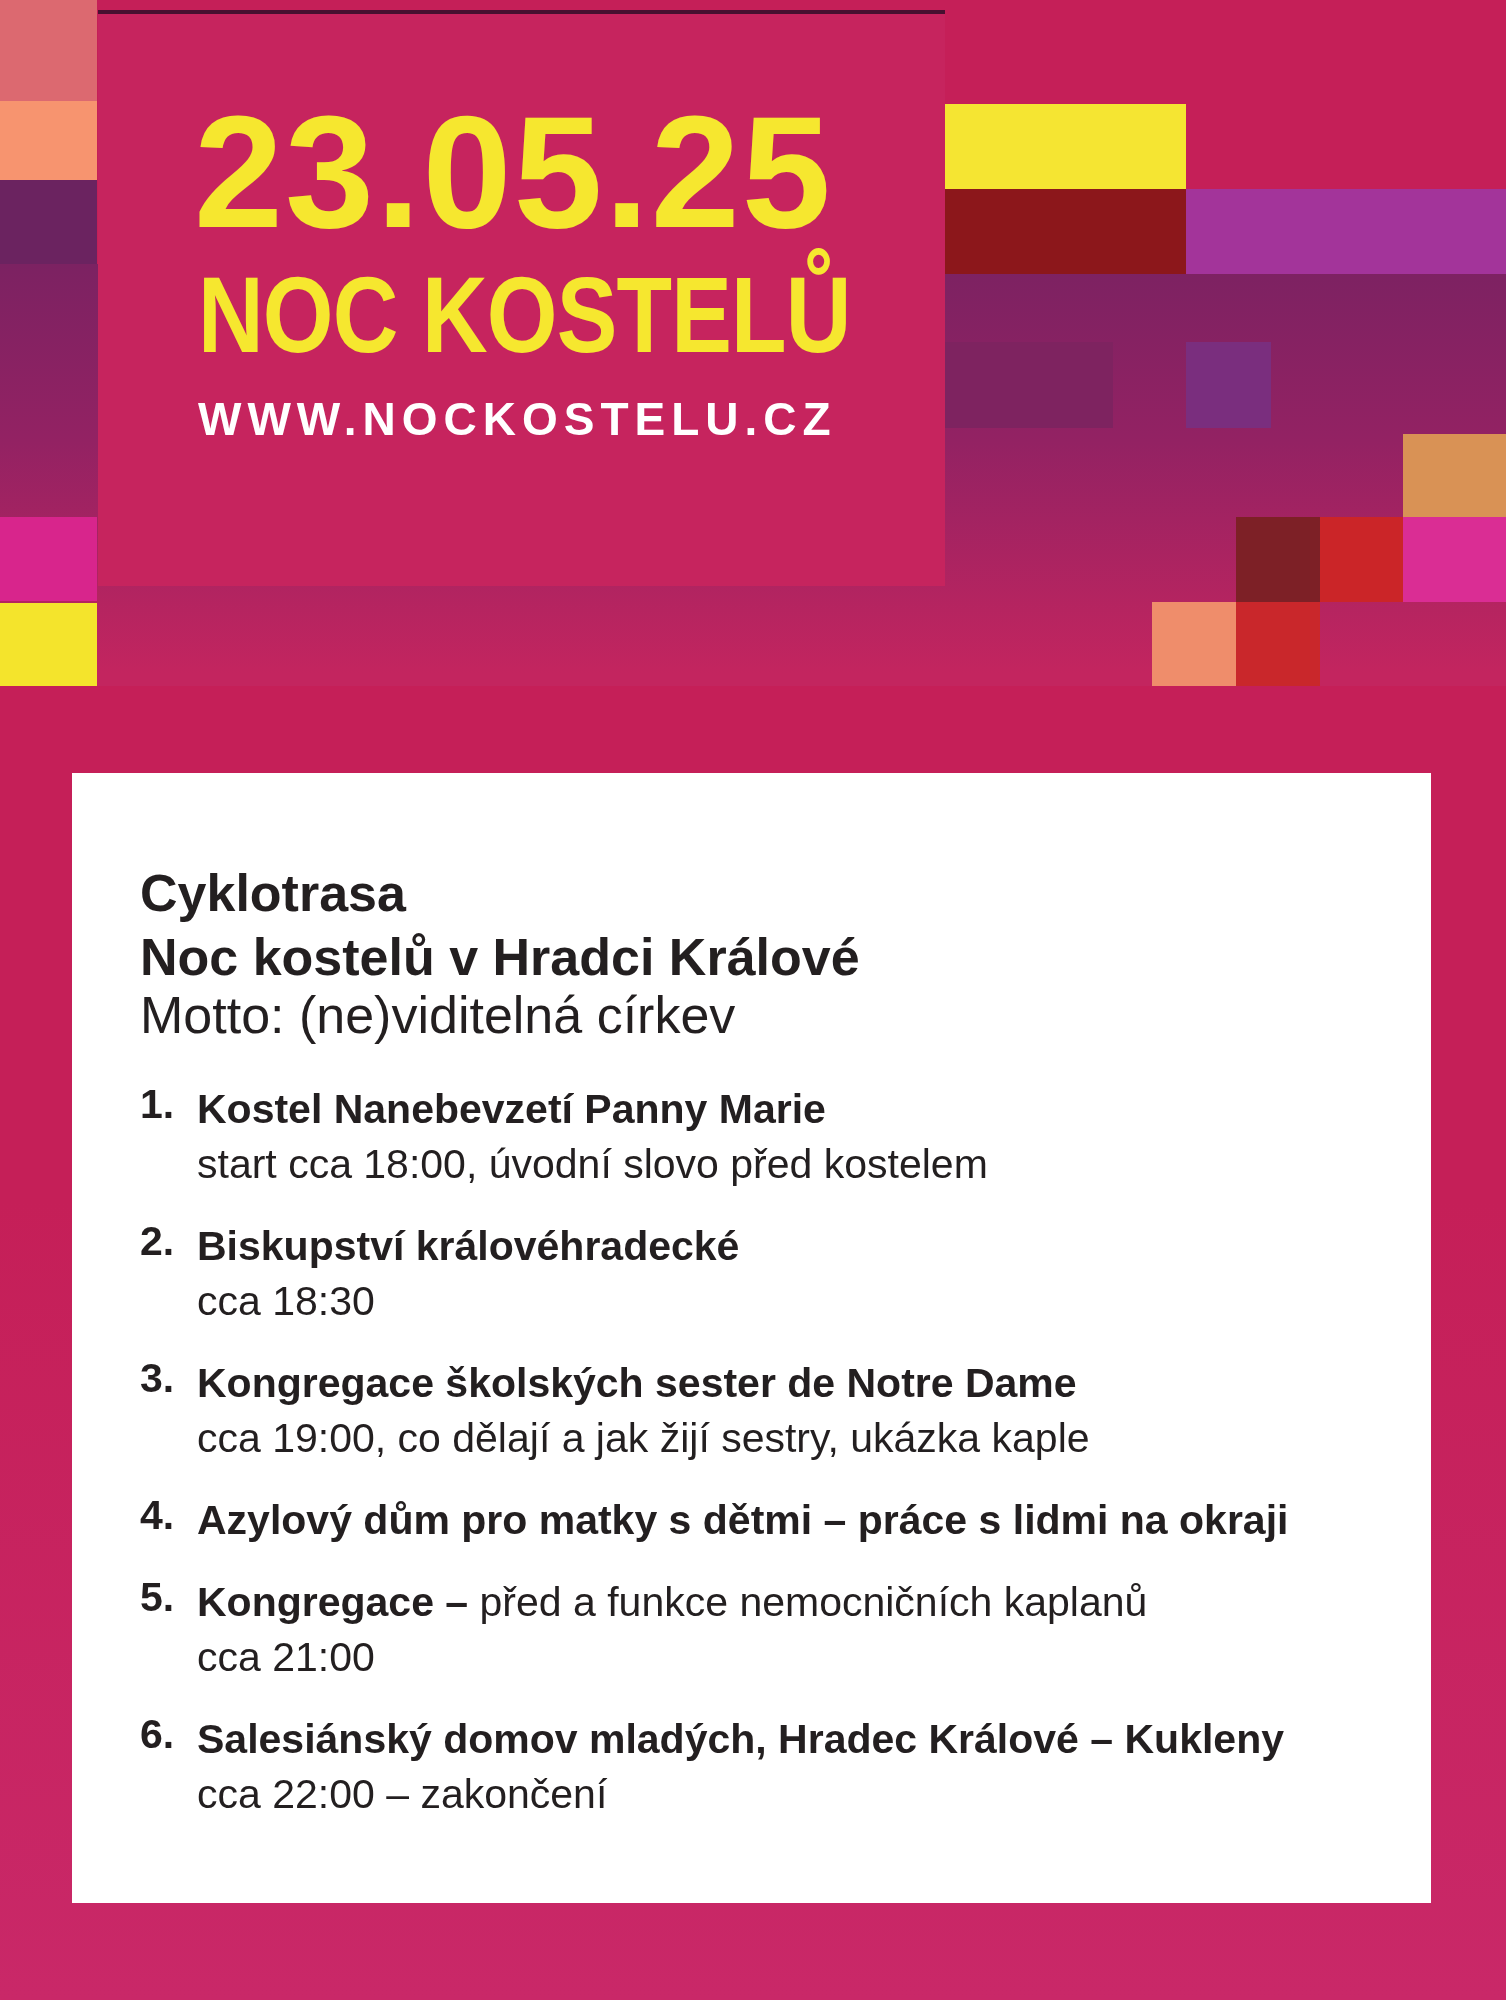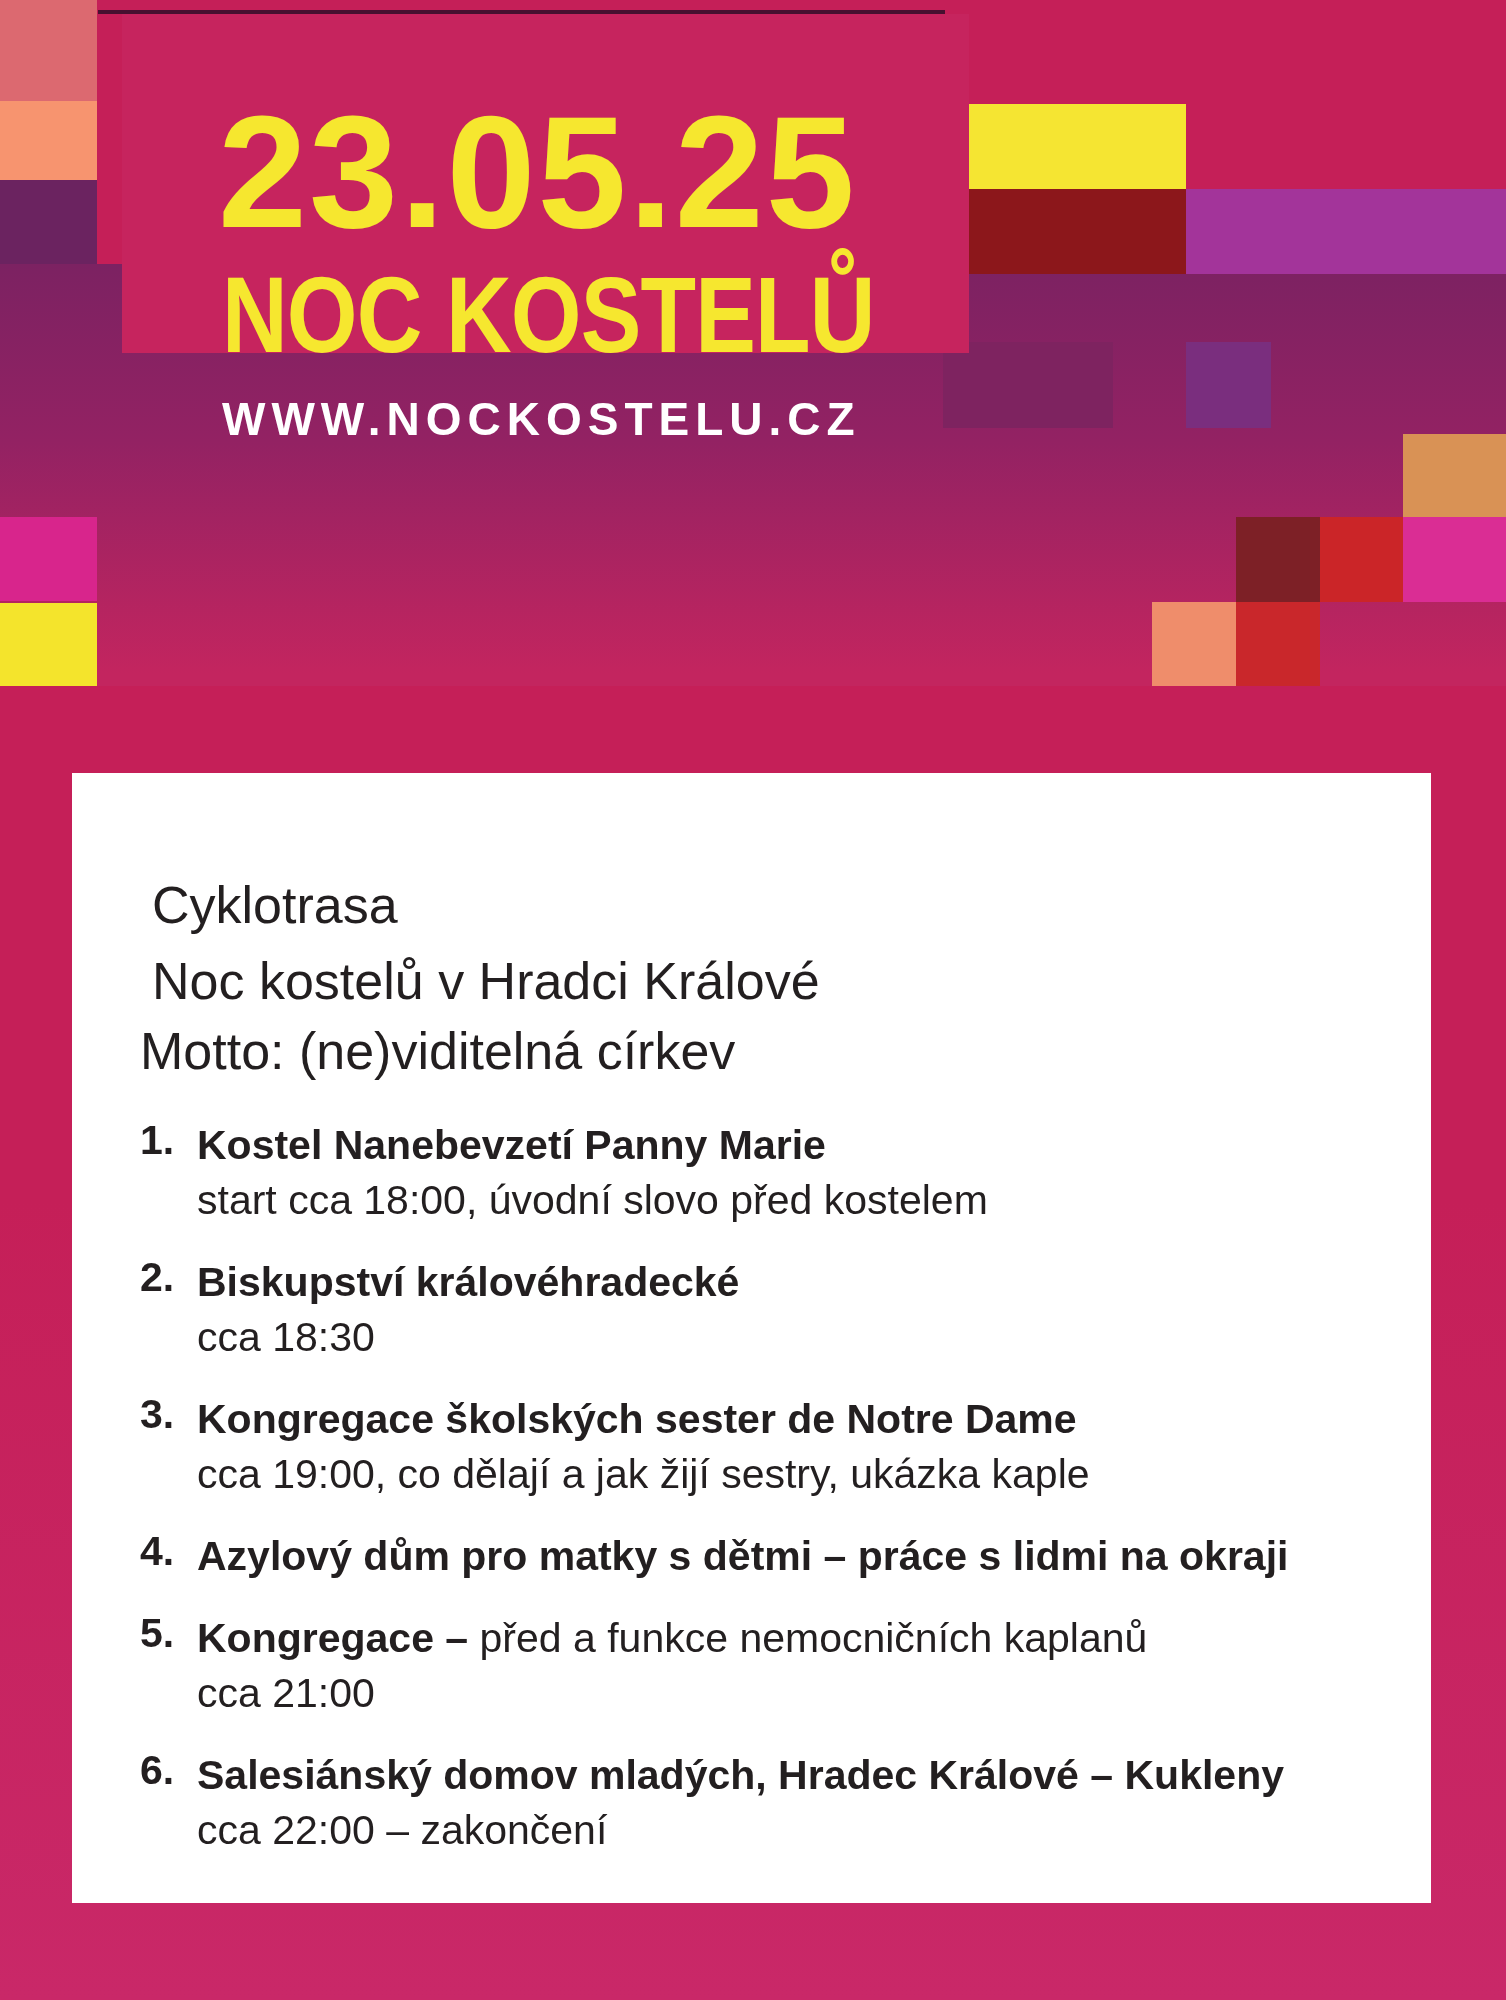--- a/index.html
+++ b/index.html
@@ -14,23 +14,22 @@
   .band{
     position:absolute;left:0;top:264px;width:1506px;height:422px;
     background:linear-gradient(180deg,var(--band_top) 0%,var(--band_mid) 42%,var(--band_bottom) 97%);
   }
   .sq{position:absolute;}
   .topline{
     position:absolute;left:98px;top:10px;width:847px;height:4px;
     background:var(--top_line);
   }
   .headerbox{
-    position:absolute;left:98px;top:14px;width:847px;height:339px;
+    position:absolute;left:98px;top:14px;width:847px;height:572px;
     background:var(--header_box);
-    margin-left:24px;
   }
   .ev-date{
     position:absolute;left:96px;top:78px;
     font-size:160px;font-weight:bold;letter-spacing:2px;
     color:var(--accent_yellow);line-height:1;white-space:nowrap;
   }
   .ev-title{
     position:absolute;left:100px;top:248px;
     font-size:107px;font-weight:bold;letter-spacing:-1px;
     color:var(--accent_yellow);line-height:1;white-space:nowrap;
@@ -40,21 +39,21 @@
     position:absolute;left:100px;top:382px;
     font-size:46px;font-weight:bold;letter-spacing:6px;
     color:var(--url_white);line-height:1;white-space:nowrap;
   }
   .card{
     position:absolute;left:72px;top:773px;width:1359px;height:1130px;
     background:var(--card_bg);color:var(--text_dark);
     box-sizing:border-box;padding:88px 40px 0 68px;
   }
   .card h1,.card h2{
-    margin:12px;font-size:52px;line-height:64px;font-weight:normal;white-space:nowrap;
+    margin:0;font-size:52px;line-height:64px;font-weight:bold;white-space:nowrap;
   }
   .motto{font-size:52px;line-height:52px;font-weight:normal;white-space:nowrap;}
   .route{margin-top:38px;}
   .item{display:flex;margin-bottom:22px;}
   .num{
     flex:0 0 52px;font-size:41px;line-height:50px;font-weight:bold;
   }
   .itxt{flex:1;min-width:0;}
   .itxt p{margin:5px;font-size:41px;line-height:50px;white-space:nowrap;}
   .itxt p.t b{font-weight:bold;}

